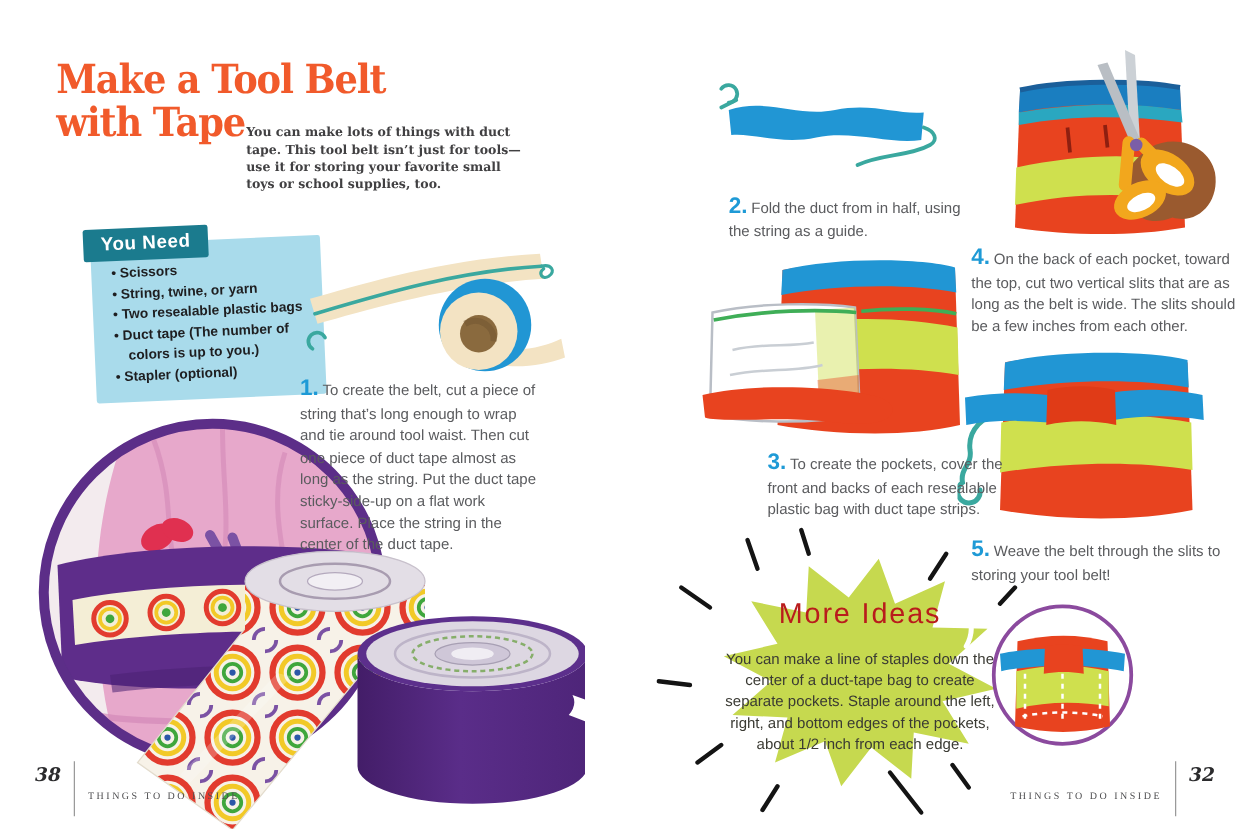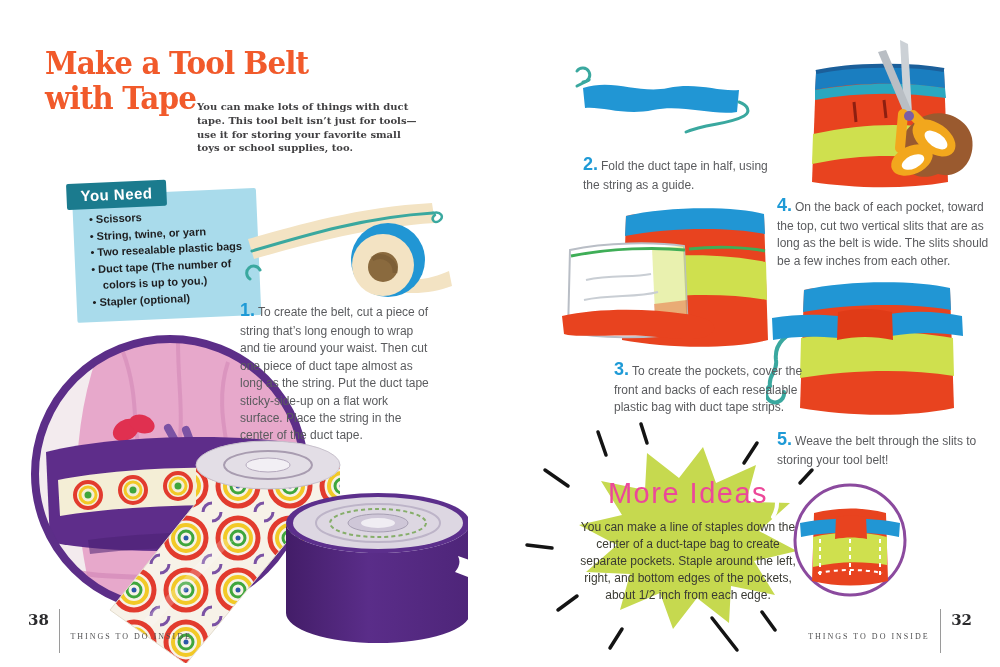--- a/index.html
+++ b/index.html
@@ -44,39 +44,39 @@
   .step-1{left:240px;top:297px;width:192px;}
   .step-2{left:583px;top:151px;width:196px;}
   .step-3{left:614px;top:356px;width:208px;}
   .step-4{left:777px;top:192px;width:212px;}
   .step-5{left:777px;top:426px;width:218px;}
 
   
   .footer{bottom:14px;display:flex;align-items:flex-start;z-index:7;}
   .footer-left{left:28px;}
   .footer-right{right:28px;}
-  .pagenum{font-family:"DejaVu Serif",serif;font-weight:700;font-size:15px;color:#2b2b2d;line-height:1;}
+  .pagenum{font-family:"DejaVu Serif",serif;font-weight:700;font-size:15px;color:#2b2b2d;line-height:1;font-style:italic;}
   .rule{width:1.5px;height:44px;background:#9a9a9a;margin:0 10px;margin-top:-4px;}
   .section{font-family:Liberation Serif, serif;font-size:8px;letter-spacing:2px;color:#4f4f51;margin-top:19px;white-space:nowrap;}
 
   
   .art{display:block;}
   .photo-circle{left:28px;top:332px;z-index:1;}
   .tape-rolls{left:108px;top:408px;z-index:2;}
   .illo-step1{left:236px;top:183px;}
   .illo-step2{left:553px;top:52px;}
   .illo-scissors{left:782px;top:22px;}
   .illo-bag{left:556px;top:204px;}
   .illo-belt{left:766px;top:276px;}
   .starburst{left:525px;top:415px;z-index:4;}
   .mini-circle{left:788px;top:479px;z-index:5;}
 
   .more-ideas-heading{
     left:575px;top:477px;width:226px;text-align:center;z-index:5;
-    color:#ec4899;font-size:29px;font-weight:400;letter-spacing:1.5px;
+    color:#b91c1c;font-size:23px;font-weight:400;letter-spacing:1.5px;
   }
   .more-ideas-text{
     left:578px;top:519px;width:220px;text-align:center;z-index:5;
     color:#3a3a33;font-size:12px;line-height:1.42;font-weight:500;
   }
 </style>
 </head>
 <body>
 
 <div class="abs page-title">
@@ -103,21 +103,21 @@
   <path d="M16,68 C70,52 130,34 197,30" fill="none" stroke="#3aa89f" stroke-width="3" stroke-linecap="round"></path>
   <path d="M197,30 c8,-2 12,4 6,8 c-5,3 -9,-2 -4,-6" fill="none" stroke="#3aa89f" stroke-width="2.5" stroke-linecap="round"></path>
   <path d="M158,94 C180,100 200,94 213,88 L216,103 C198,110 176,112 156,108 Z" fill="#f3e3c3"></path>
   <circle cx="152" cy="77" r="37" fill="#2196d4"></circle>
   <circle cx="147" cy="82" r="31" fill="#f3e3c3"></circle>
   <circle cx="147" cy="84" r="15" fill="#8a6a3e"></circle>
   <path d="M136,76 a15,15 0 0 1 23,14" fill="none" stroke="#6f5430" stroke-width="5" opacity="0.5"></path>
 </svg>
 
 <div class="abs step step-1">
-  <span class="step-num">1.</span><span>To create the belt, cut a piece of string that’s long enough to wrap and tie around your waist. Then cut one piece of duct tape almost as long as the string. Put the duct tape sticky-side-up on a flat work surface. Place the string in the center of the duct tape.</span>
+  <span class="step-num">1.</span><span>To create the belt, cut a piece of string that’s long enough to wrap and tie around tool waist. Then cut one piece of duct tape almost as long as the string. Put the duct tape sticky-side-up on a flat work surface. Place the string in the center of the duct tape.</span>
 </div>
 
 <svg class="abs art photo-circle" width="285" height="285" viewBox="0 0 285 285">
   <defs>
       <clipPath id="pc">
         <circle cx="142" cy="142" r="135"></circle>
       </clipPath>
     </defs>
   <g clip-path="url(#pc)">
     <rect width="285" height="285" fill="#e7a8cb"></rect>
@@ -198,21 +198,21 @@
 </div>
 
 <svg class="abs art illo-step2" width="210" height="95" viewBox="0 0 210 95">
   <path d="M30,30 a7,7 0 1 0 -6,-11" fill="none" stroke="#3aa89f" stroke-width="3" stroke-linecap="round"></path>
   <path d="M24,34 l12,-6" stroke="#3aa89f" stroke-width="3" fill="none" stroke-linecap="round"></path>
   <path d="M30,36 C60,26 85,42 115,36 C145,30 165,40 186,38 L184,60 C160,64 130,52 100,58 C72,64 48,54 32,56 Z" fill="#2196d4"></path>
   <path d="M186,50 c9,3 12,10 5,14 c-16,9 -38,7 -58,16" fill="none" stroke="#3aa89f" stroke-width="3" stroke-linecap="round"></path>
 </svg>
 
 <div class="abs step step-2">
-  <span class="step-num">2.</span><span>Fold the duct tape in half, using the string as a guide.</span>
+  <span class="step-num">2.</span><span>Fold the duct from in half, using the string as a guide.</span>
 </div>
 
 <svg class="abs art illo-scissors" width="200" height="170" viewBox="0 0 200 170">
   <path d="M34,52 C70,44 130,44 162,50 L166,160 C120,168 70,166 30,160 Z" fill="#e8431f"></path>
   <path d="M34,50 C70,42 130,42 162,48 L163,66 C120,60 72,60 33,68 Z" fill="#1a7ec0"></path>
   <path d="M34,50 C70,42 130,42 162,48" stroke="#1b5f9a" stroke-width="4" fill="none"></path>
   <path d="M33,68 C80,60 125,60 163,66 L164,76 C120,70 75,70 33,78 Z" fill="#2aa7c0"></path>
   <path d="M31,112 C80,102 122,100 165,108 L166,138 C120,132 76,132 30,142 Z" fill="#cfe04e"></path>
   <path d="M72,80 l2,20 M102,78 l2,18" stroke="#8e1f10" stroke-width="3"></path>
   <path d="M138,96 C160,84 186,96 190,116 C194,140 176,158 156,152 C136,160 120,150 124,134 C110,130 116,112 138,96 Z" fill="#9a5a2f"></path>

